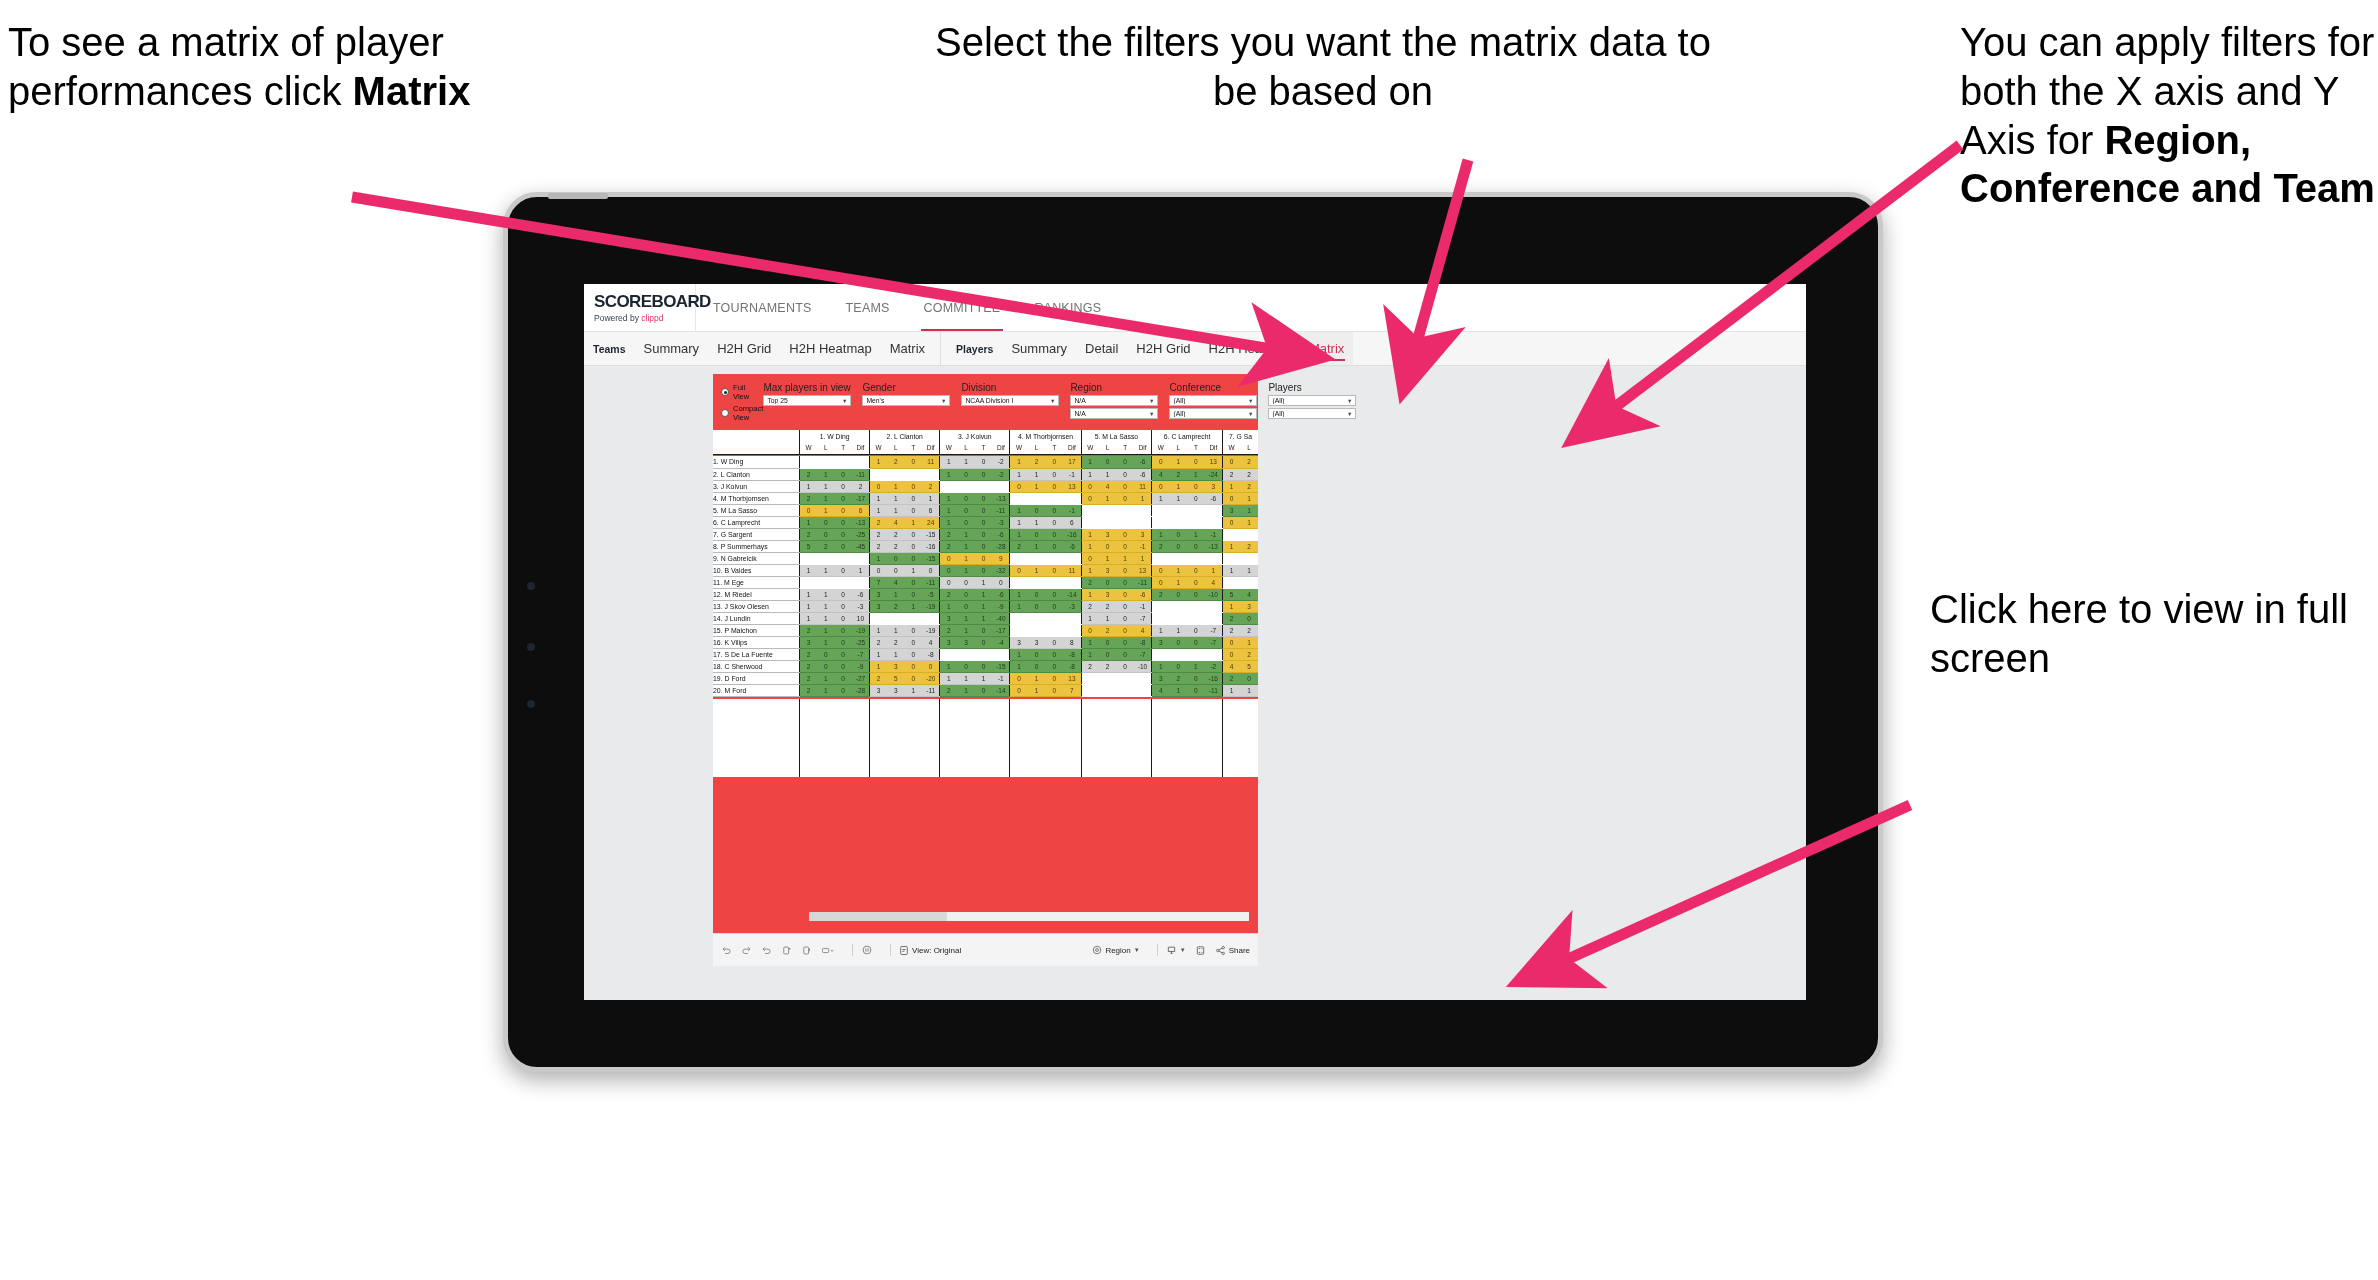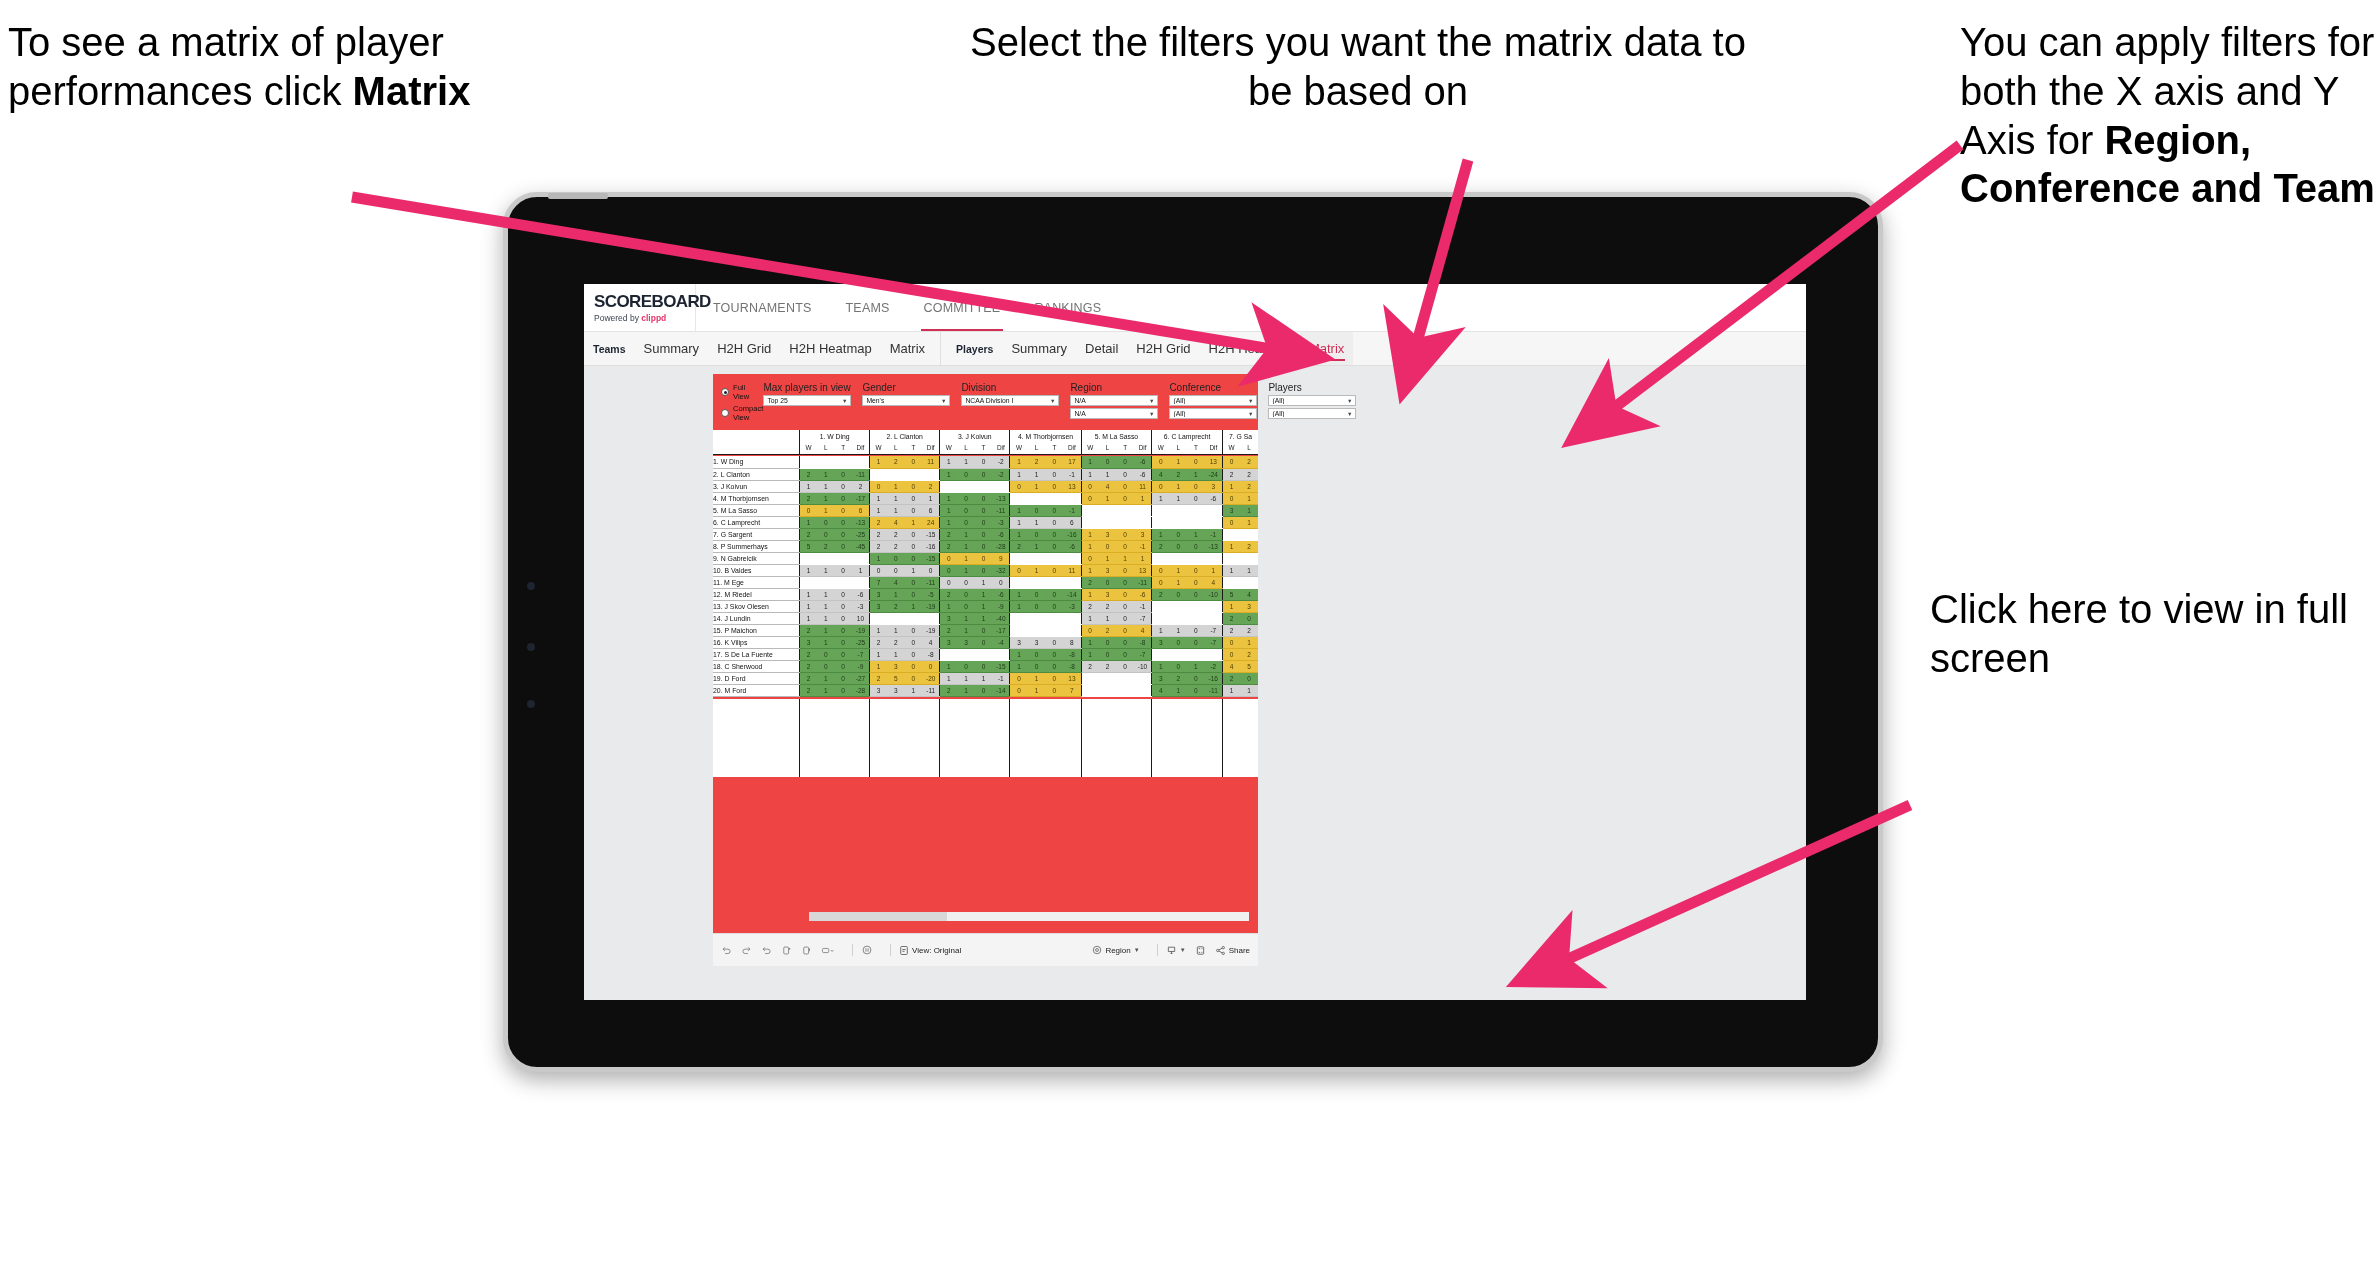--- a/index.html
+++ b/index.html
@@ -16,21 +16,21 @@
   .annot {
     position: absolute;
     color: #000;
     font-size: 40px;
     line-height: 1.22;
     font-family: "Liberation Sans", sans-serif;
     white-space: pre-line;
   }
   .annot b { font-weight: bold; }
   #annot-left   { left: 8px;  top: 18px;  width: 520px; }
-  #annot-mid    { left: 963px; top: 18px; width: 790px; text-align: center; }
+  #annot-mid    { left: 928px; top: 18px; width: 790px; text-align: center; }
   #annot-right  { left: 1960px; top: 18px; width: 420px; }
   #annot-fs     { left: 1930px; top: 585px; width: 450px; }
 
   
   svg.arrows { position:absolute; left:0; top:0; width:2378px; height:1280px; pointer-events:none; }
   #tablet-body {
     position:absolute; left:503px; top:192px;
     width:1380px; height:880px;
     background:#0d0d0d; border-radius:34px; border:5px solid #c9c9c9;
     box-shadow: 0 8px 22px rgba(0,0,0,.32);
@@ -46,21 +46,21 @@
     background:#ffffff; overflow:hidden;
   }
 
   
   #topnav { height:48px; background:#fff; display:flex; align-items:stretch; border-bottom:1px solid #e3e3e3; }
   #brand { width:112px; display:flex; flex-direction:column; justify-content:center; padding-left:10px;
            border-right:1px solid #e8e8e8; }
   #brand .logo { font-size:17px; font-weight:bold; letter-spacing:-0.6px; color:#1b2430;
                  font-family:"Liberation Sans", sans-serif; }
   #brand .sub { font-size:8.5px; color:#3b4450; margin-top:1px; }
-  #brand .sub i { color:#e5336b; font-style:normal; font-weight:bold; }
+  #brand .sub i { color:#e5336b; font-style:normal; font-weight:normal; }
   .topnav-items { display:flex; align-items:center; }
   .topnav-item { font-size:12.5px; color:#737373; padding:0 17px; height:100%;
                  display:flex; align-items:center; position:relative; letter-spacing:.2px; }
   .topnav-item.active::after { content:""; position:absolute; left:14px; right:14px; bottom:0; height:2.5px; background:#cf2e55; }
 
   
   #subnav { height:34px; background:#f6f6f6; display:flex; align-items:center; border-bottom:1px solid #dedede; }
   .subgroup { display:flex; align-items:center; height:100%; }
   .subgroup + .subgroup { border-left:1px solid #e0e0e0; margin-left:6px; padding-left:6px; }
   .sub-lead { font-size:10.5px; font-weight:bold; color:#1b2430; padding:0 9px; }

